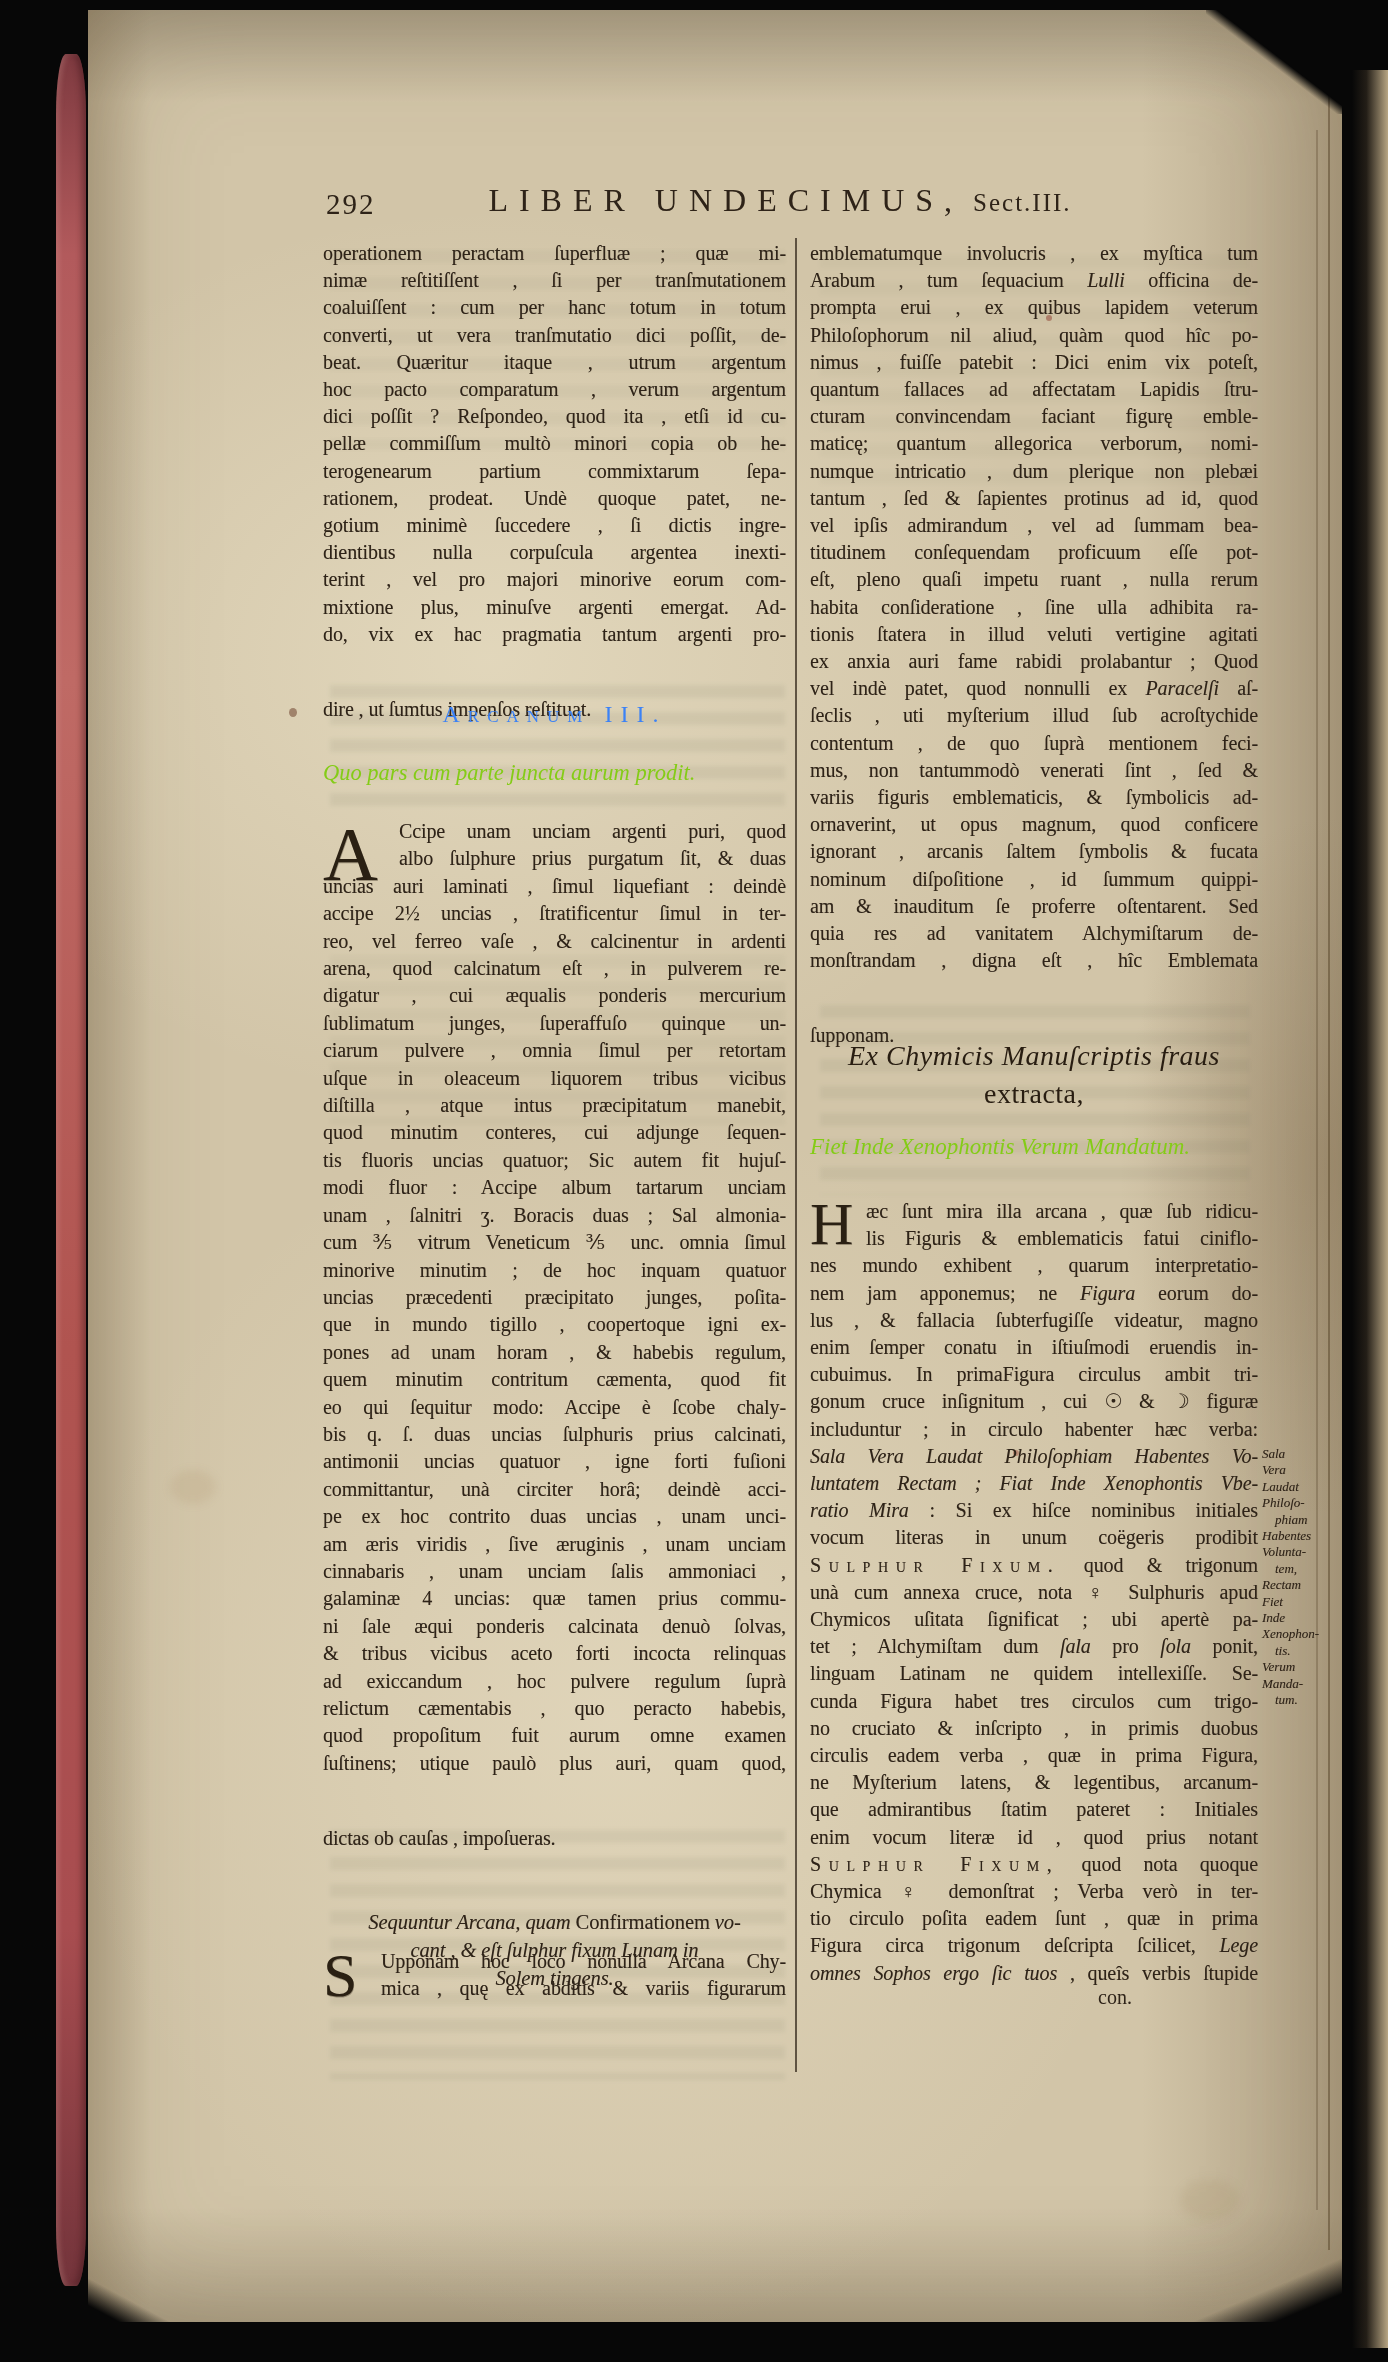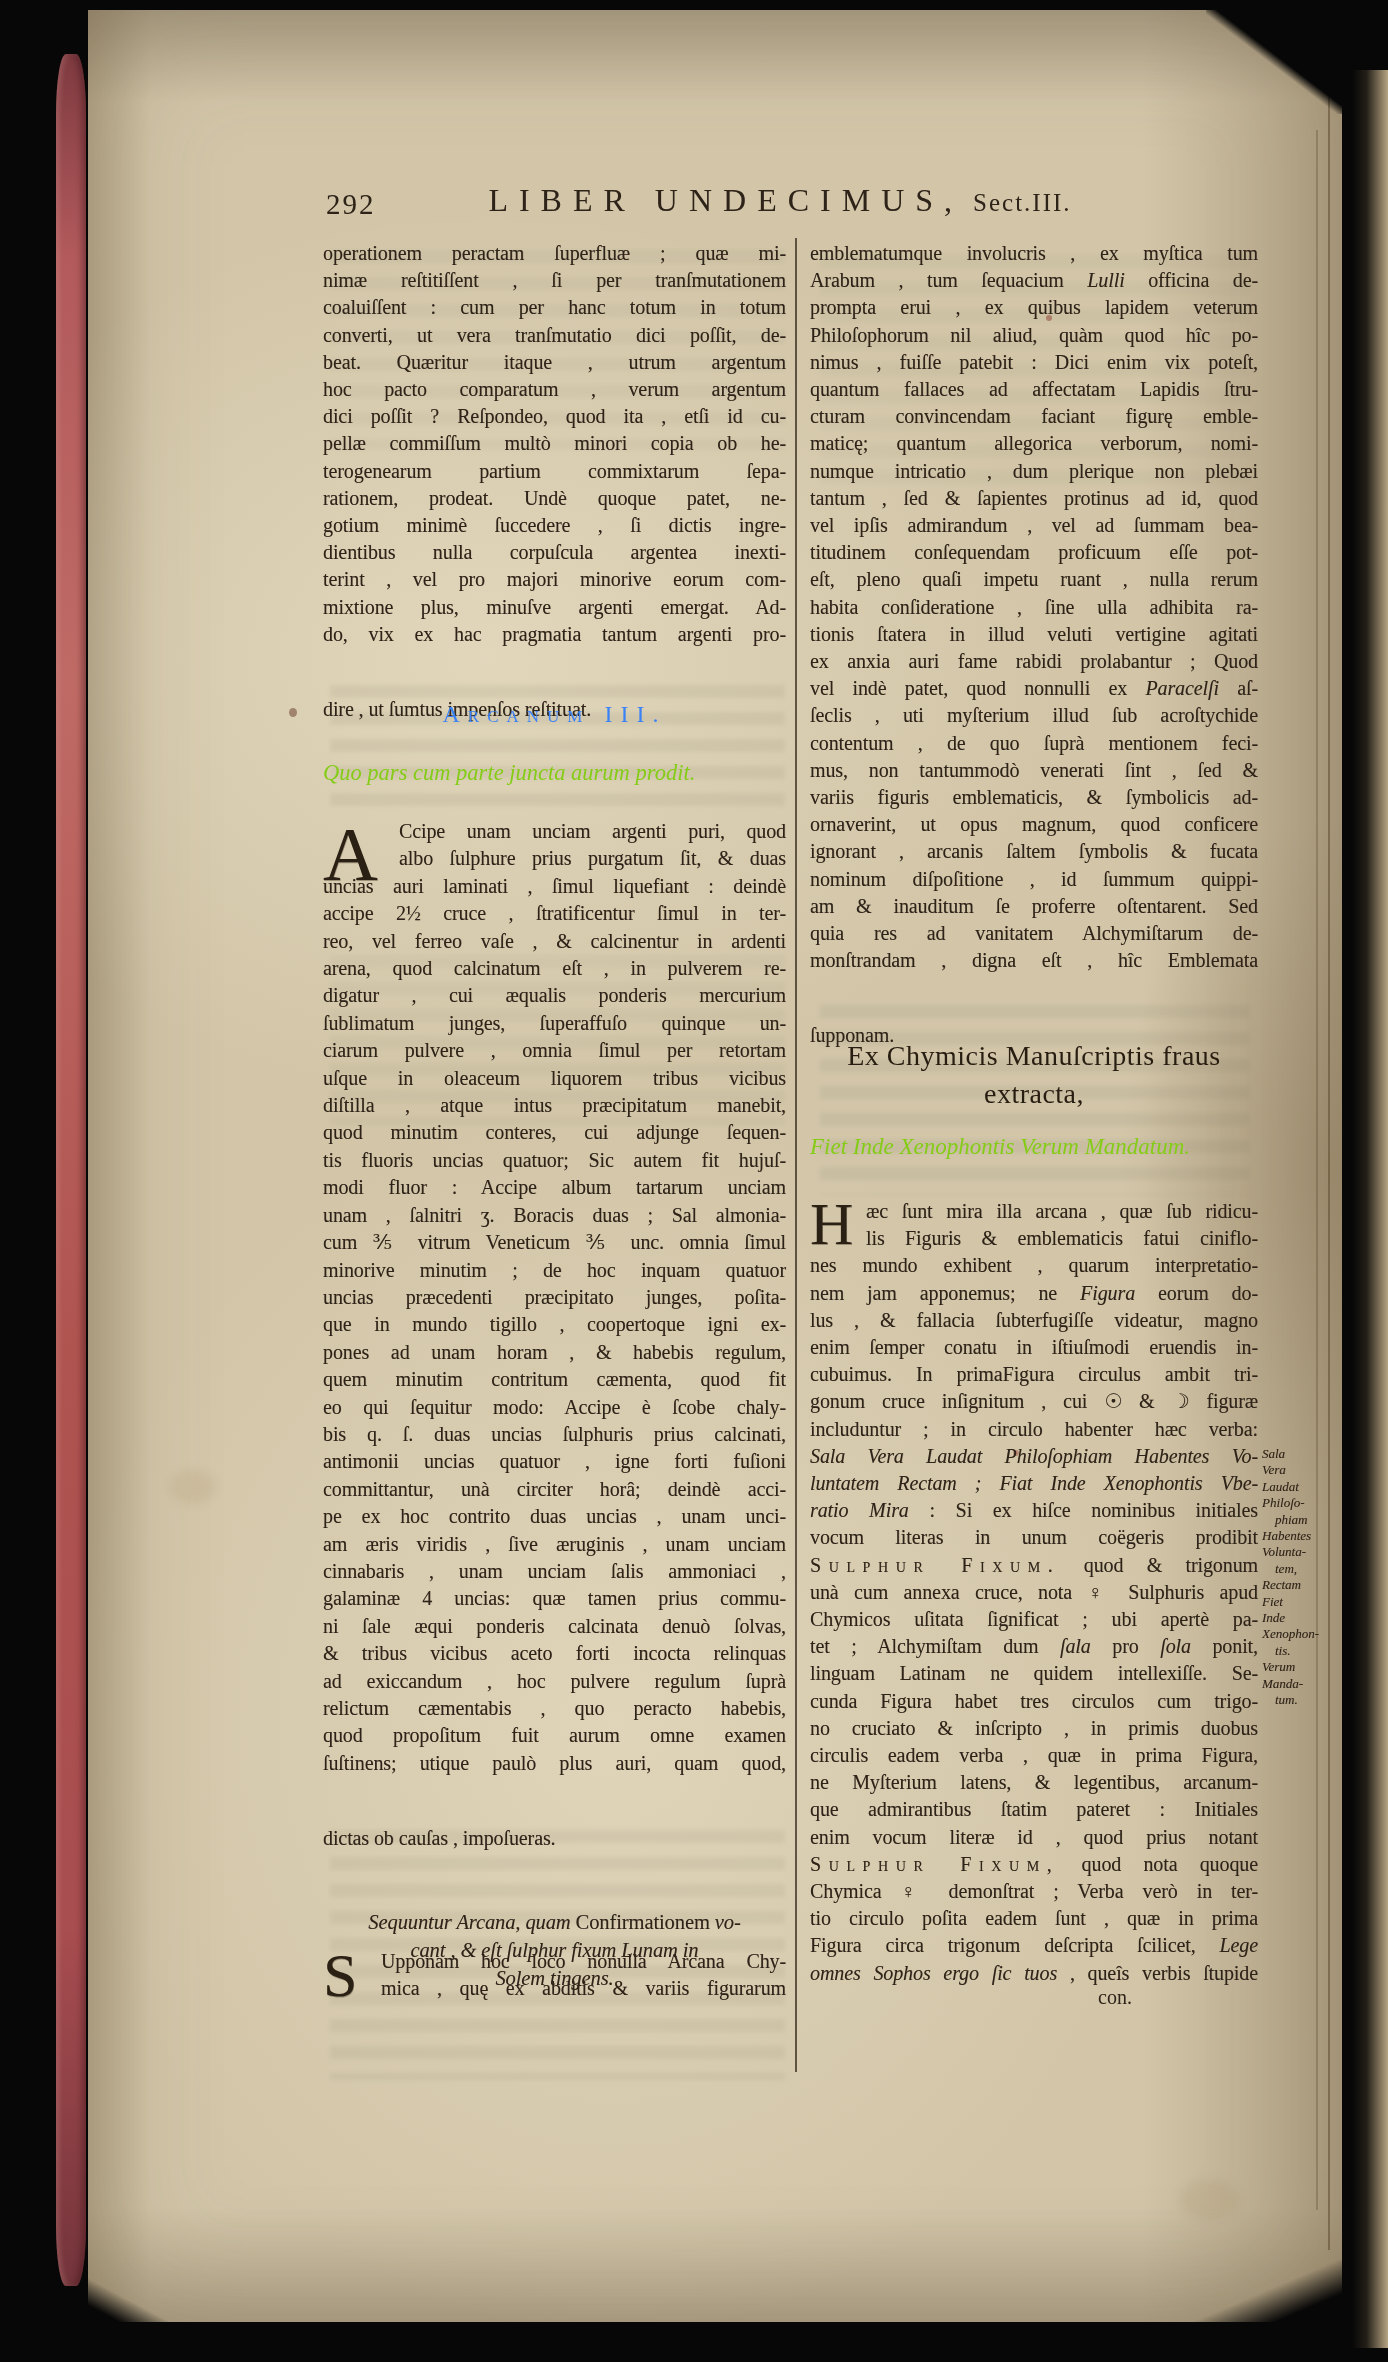--- a/index.html
+++ b/index.html
@@ -129,21 +129,21 @@
 
 <div class="txt arc-head" style="left:323px;top:701px;width:463px;">Arcanum III.</div>
 
 <div class="txt it-sub" style="left:323px;top:760px;width:463px;">Quo pars cum parte juncta aurum prodit.</div>
 
 <div id="lc-p2" class="txt lines" style="left:323px;top:818px;width:463px;">
   <span class="dcap">A</span>
 <div class="ln ind">Ccipe unam unciam argenti puri, quod</div>
     <div class="ln ind">albo ſulphure prius purgatum ſit, &amp; duas</div>
     <div class="ln">uncias auri laminati , ſimul liquefiant : deindè</div>
-    <div class="ln">accipe 2½ cruce , ſtratificentur ſimul in ter-</div>
+    <div class="ln">accipe 2½ uncias , ſtratificentur ſimul in ter-</div>
     <div class="ln">reo, vel ferreo vaſe , &amp; calcinentur in ardenti</div>
     <div class="ln">arena, quod calcinatum eſt , in pulverem re-</div>
     <div class="ln">digatur , cui æqualis ponderis mercurium</div>
     <div class="ln">ſublimatum junges, ſuperaffuſo quinque un-</div>
     <div class="ln">ciarum pulvere , omnia ſimul per retortam</div>
     <div class="ln">uſque in oleaceum liquorem tribus vicibus</div>
     <div class="ln">diſtilla , atque intus præcipitatum manebit,</div>
     <div class="ln">quod minutim conteres, cui adjunge ſequen-</div>
     <div class="ln">tis fluoris uncias quatuor; Sic autem fit hujuſ-</div>
     <div class="ln">modi fluor :  Accipe album tartarum unciam</div>
@@ -207,21 +207,21 @@
     <div class="ln">variis figuris emblematicis, &amp; ſymbolicis ad-</div>
     <div class="ln">ornaverint, ut opus magnum, quod conficere</div>
     <div class="ln">ignorant , arcanis ſaltem ſymbolis &amp; fucata</div>
     <div class="ln">nominum diſpoſitione , id ſummum quippi-</div>
     <div class="ln">am &amp; inauditum ſe proferre oſtentarent. Sed</div>
     <div class="ln">quia res ad vanitatem Alchymiſtarum de-</div>
     <div class="ln">monſtrandam , digna eſt , hîc Emblemata</div>
     <div class="ln end">ſupponam.</div>
   </div>
 
-<div class="txt sect-head" style="left:810px;top:1040px;width:448px;">Ex Chymicis Manuſcriptis fraus</div>
+<div class="txt sect-head" style="left:810px;top:1040px;width:448px;font-style:italic;">Ex Chymicis Manuſcriptis fraus</div>
 <div class="txt sect-head" style="left:810px;top:1078px;width:448px;">extracta,</div>
 
 <div class="txt it-sub" style="left:810px;top:1134px;width:448px;font-size:23px;">Fiet Inde Xenophontis Verum Mandatum.</div>
 
 <div id="rc-p2" class="txt lines" style="left:810px;top:1198px;width:448px;">
   <span class="dcap">H</span>
 <div class="ln ind">æc ſunt mira illa arcana , quæ ſub ridicu-</div>
     <div class="ln ind">lis Figuris &amp; emblematicis fatui ciniflo-</div>
     <div class="ln">nes mundo exhibent , quarum interpretatio-</div>
     <div class="ln">nem jam apponemus; ne <i>Figura</i> eorum do-</div>

